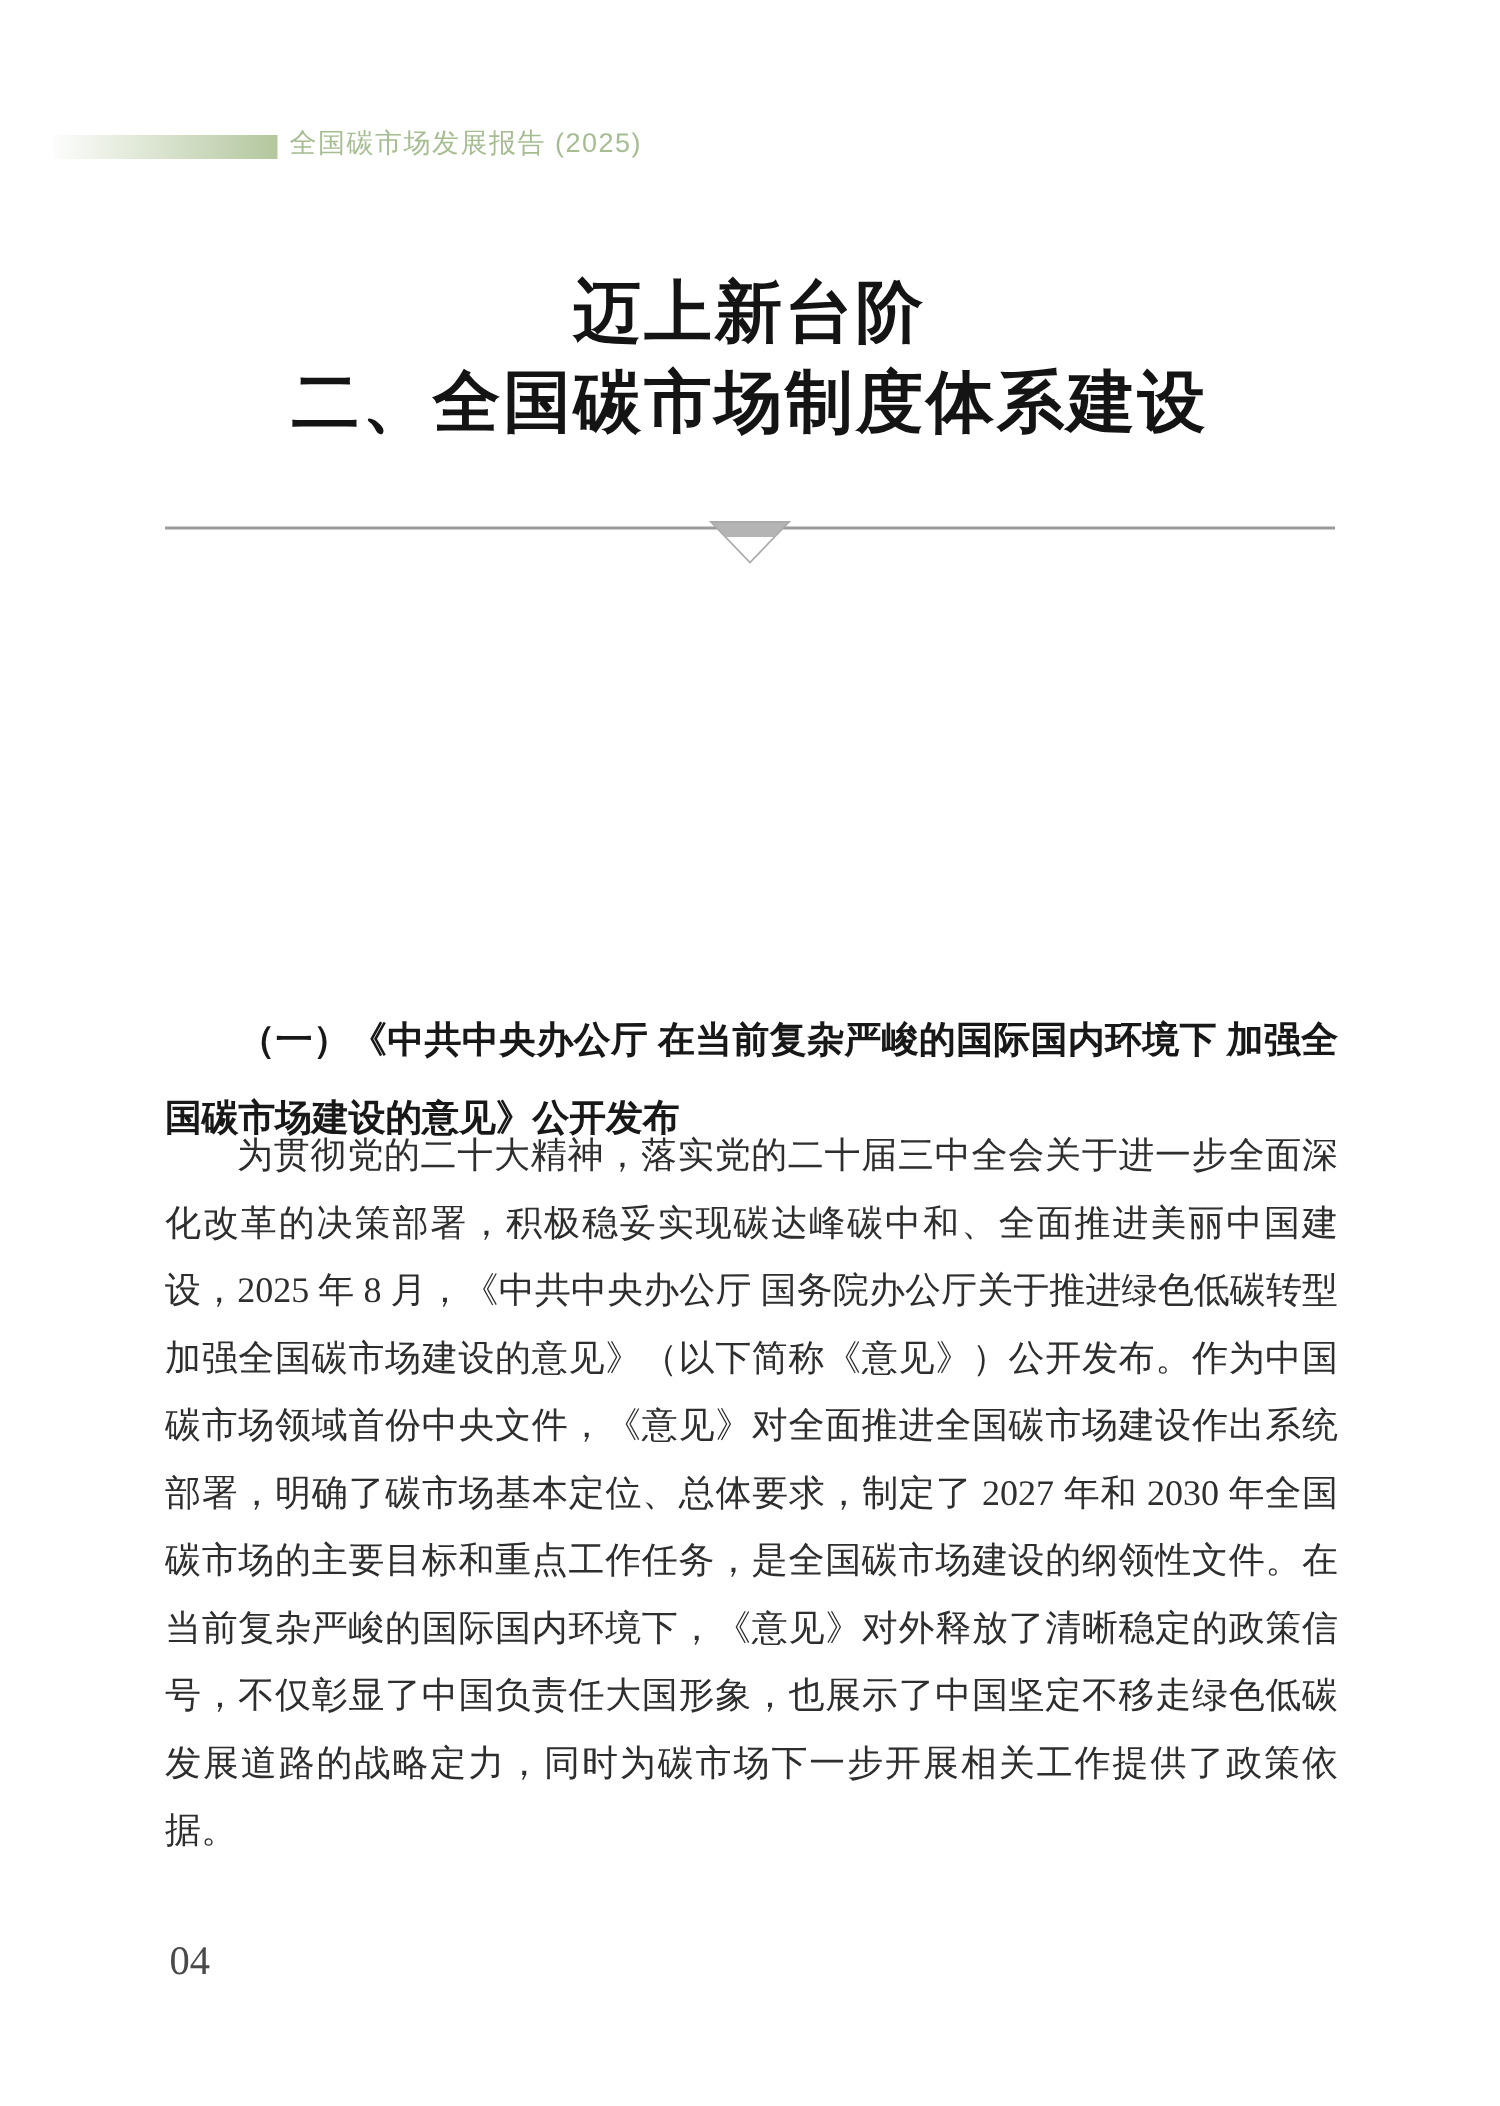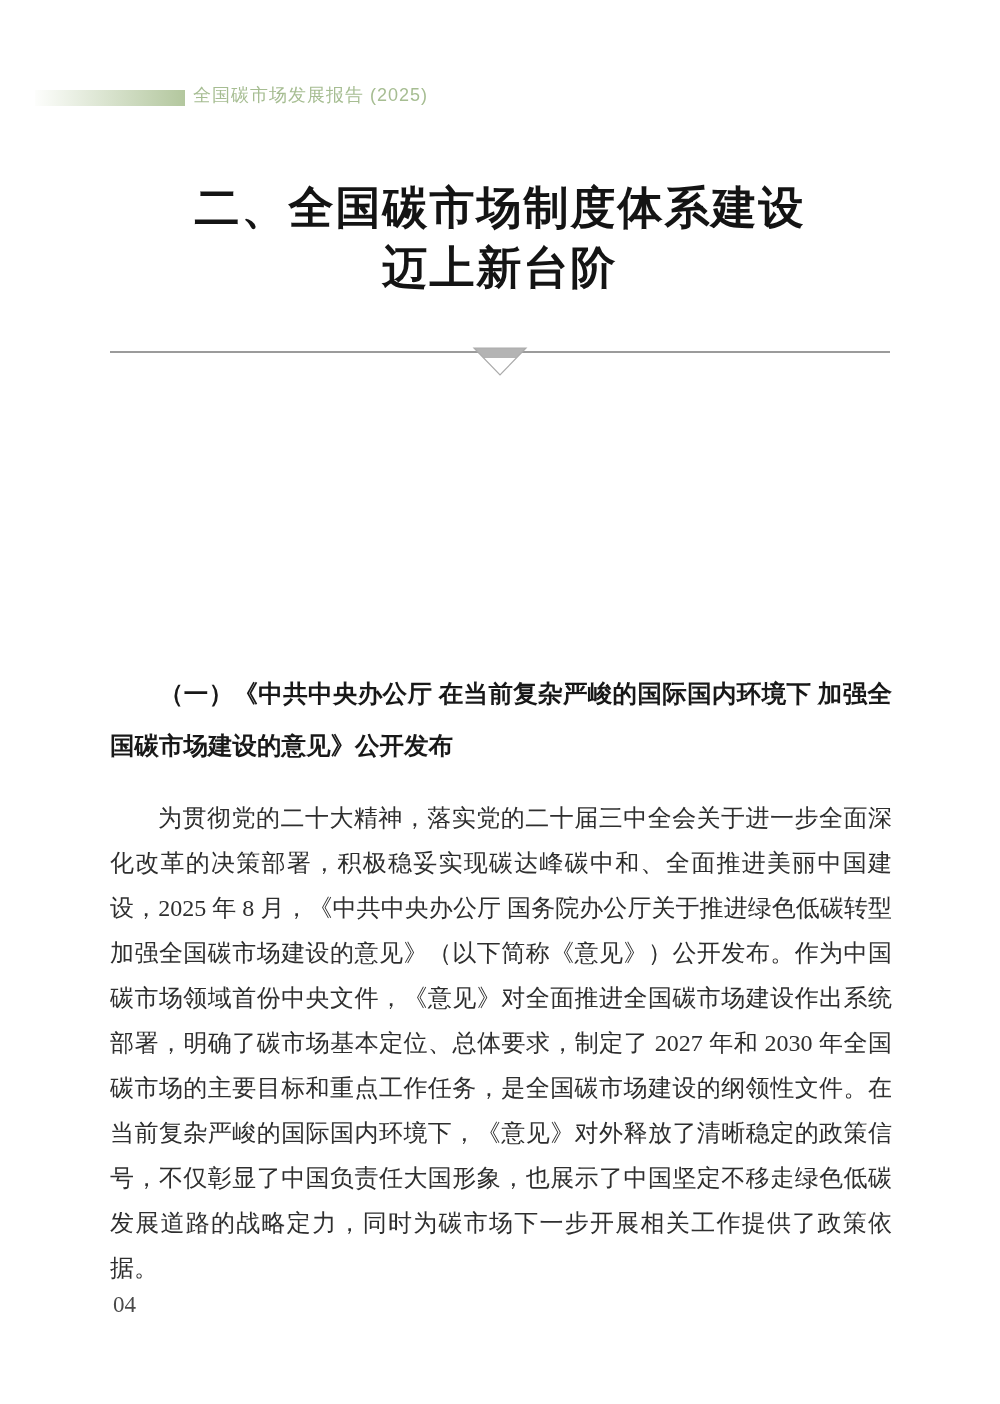--- a/index.html
+++ b/index.html
@@ -69,42 +69,42 @@
   }
   .indent { text-indent: 2em; }
   .para1 { top: 452px; }
   .section-heading {
     top: 648px;
     font-weight: bold;
     color: #181818;
     font-size: 24.5px;
     line-height: 52px;
   }
-  .para2 { top: 772px; font-family: Liberation Serif, serif; }
+  .para2 { top: 725px; font-family: Liberation Serif, serif; }
 
   
   .page-number {
     position: absolute;
     left: 113px; top: 1292px;
-    font-size: 23px;
+    font-size: 27px;
     color: #4a4a4a;
     font-family: "Liberation Serif", "DejaVu Serif", serif;
   }
 </style>
 </head>
 <body>
 
 <div class="page">
 
   <div class="header-bar"></div>
   <div class="header-title">全国碳市场发展报告 (2025)</div>
 
   <div class="chapter-title">
+    <div>迈上新台阶</div>
     <div>二、全国碳市场制度体系建设</div>
-    <div>迈上新台阶</div>
   </div>
 
   <div class="divider-line"></div>
   <svg class="divider-marker" viewBox="0 0 64 34" xmlns="http://www.w3.org/2000/svg">
     <polygon points="6,4 58,4 48,14 16,14" fill="#b4b4b4"></polygon>
     <path d="M6,4 L58,4 L32,31 Z" fill="none" stroke="#ababab" stroke-width="1.2"></path>
   </svg>
 
 
   <h2 class="body-text indent section-heading">（一）《中共中央办公厅 在当前复杂严峻的国际国内环境下 加强全国碳市场建设的意见》公开发布</h2>

